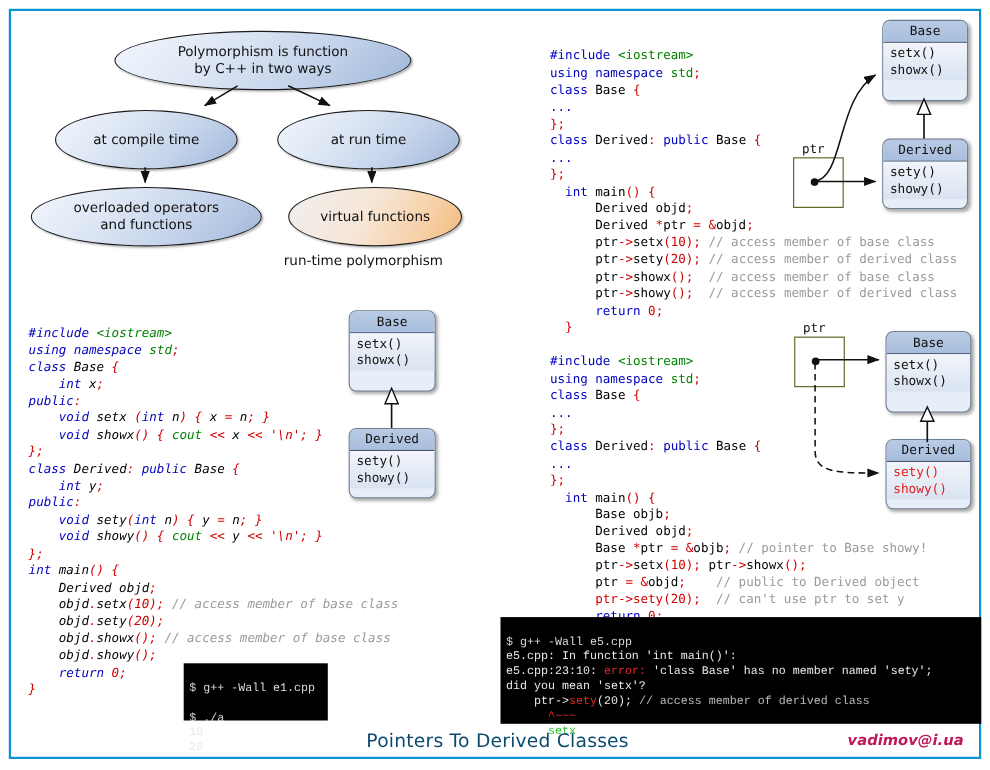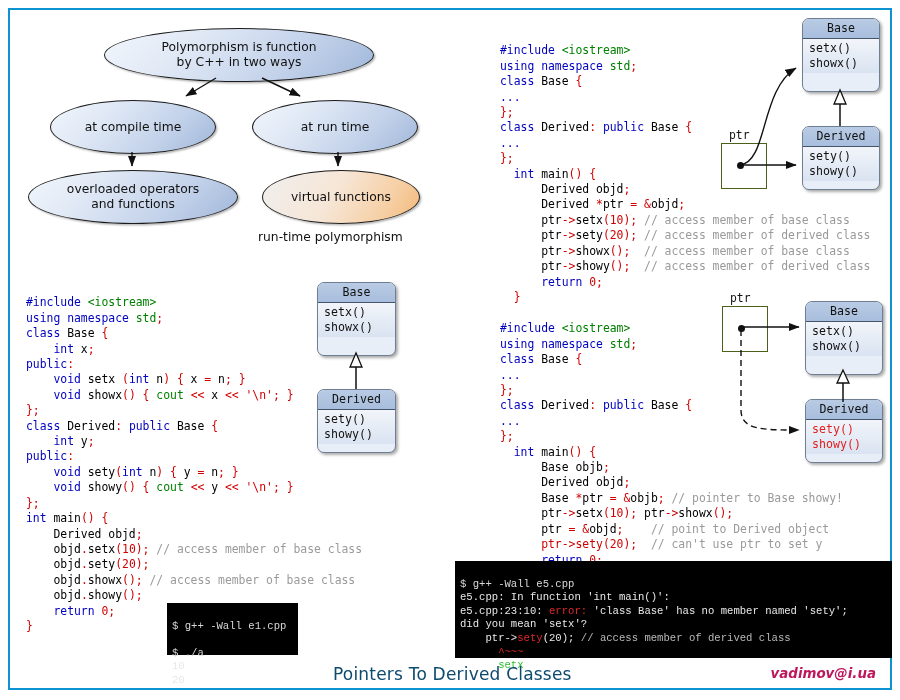--- a/index.html
+++ b/index.html
@@ -130,21 +130,21 @@
     <marker id="ah" markerWidth="9" markerHeight="9" refX="7.5" refY="3" orient="auto">
       <path d="M0,0 L8,3 L0,6 z" fill="#111"></path>
     </marker>
   </defs>
   <path d="M216,78 L186,96" stroke="#111" stroke-width="1.4" fill="none" marker-end="url(#ah)"></path>
   <path d="M262,78 L300,96" stroke="#111" stroke-width="1.4" fill="none" marker-end="url(#ah)"></path>
   <path d="M132,152 L132,166" stroke="#111" stroke-width="1.4" fill="none" marker-end="url(#ah)"></path>
   <path d="M338,152 L338,166" stroke="#111" stroke-width="1.4" fill="none" marker-end="url(#ah)"></path>
 </svg>
 
-<div class="code" style="left:26px;top:280px;">
+<div class="code" style="left:26px;top:280px;font-style:italic;">
 <span class="pp">#include</span> <span class="inc">&lt;iostream&gt;</span>
 <span class="kw">using namespace</span> <span class="inc">std</span><span class="br">;</span>
 <span class="kw">class</span> Base <span class="br">{</span>
     <span class="kw">int</span> x<span class="br">;</span>
 <span class="kw">public</span><span class="br">:</span>
     <span class="kw">void</span> setx <span class="br">(</span><span class="kw">int</span> n<span class="br">) {</span> x <span class="br">=</span> n<span class="br">; }</span>
     <span class="kw">void</span> showx<span class="br">()</span> <span class="br">{</span> <span class="cout">cout</span> <span class="br">&lt;&lt;</span> x <span class="br">&lt;&lt;</span> <span class="str">'\n'</span><span class="br">; }</span>
 <span class="br">};</span>
 <span class="kw">class</span> Derived<span class="br">:</span> <span class="kw">public</span> Base <span class="br">{</span>
     <span class="kw">int</span> y<span class="br">;</span>
@@ -241,21 +241,21 @@
 <span class="dots">...</span>
 <span class="br">};</span>
 <span class="kw">class</span> Derived<span class="br">:</span> <span class="kw">public</span> Base <span class="br">{</span>
 <span class="dots">...</span>
 <span class="br">};</span>
   <span class="kw">int</span> main<span class="br">()</span> <span class="br">{</span>
       Base objb<span class="br">;</span>
       Derived objd<span class="br">;</span>
       Base <span class="br">*</span>ptr <span class="br">=</span> <span class="br">&amp;</span>objb<span class="br">;</span> <span class="cm">// pointer to Base showy!</span>
       ptr<span class="br">-&gt;</span>setx<span class="br">(</span><span class="num">10</span><span class="br">);</span> ptr<span class="br">-&gt;</span>showx<span class="br">();</span>
-      ptr <span class="br">=</span> <span class="br">&amp;</span>objd<span class="br">;</span>    <span class="cm">// point to Derived object</span>
+      ptr <span class="br">=</span> <span class="br">&amp;</span>objd<span class="br">;</span>    <span class="cm">// public to Derived object</span>
       <span class="str">ptr-&gt;sety(20);</span>  <span class="cm">// can't use ptr to set y</span>
       <span class="kw">return</span> <span class="num">0</span><span class="br">;</span>
   <span class="br">}</span>
 </div>
 
 <div class="uml" style="left:805px;top:301px;width:76px;height:72px;">
   <div class="uml-hd">Base</div>
   <div class="uml-bd">setx()
 showx()</div>
 </div>

